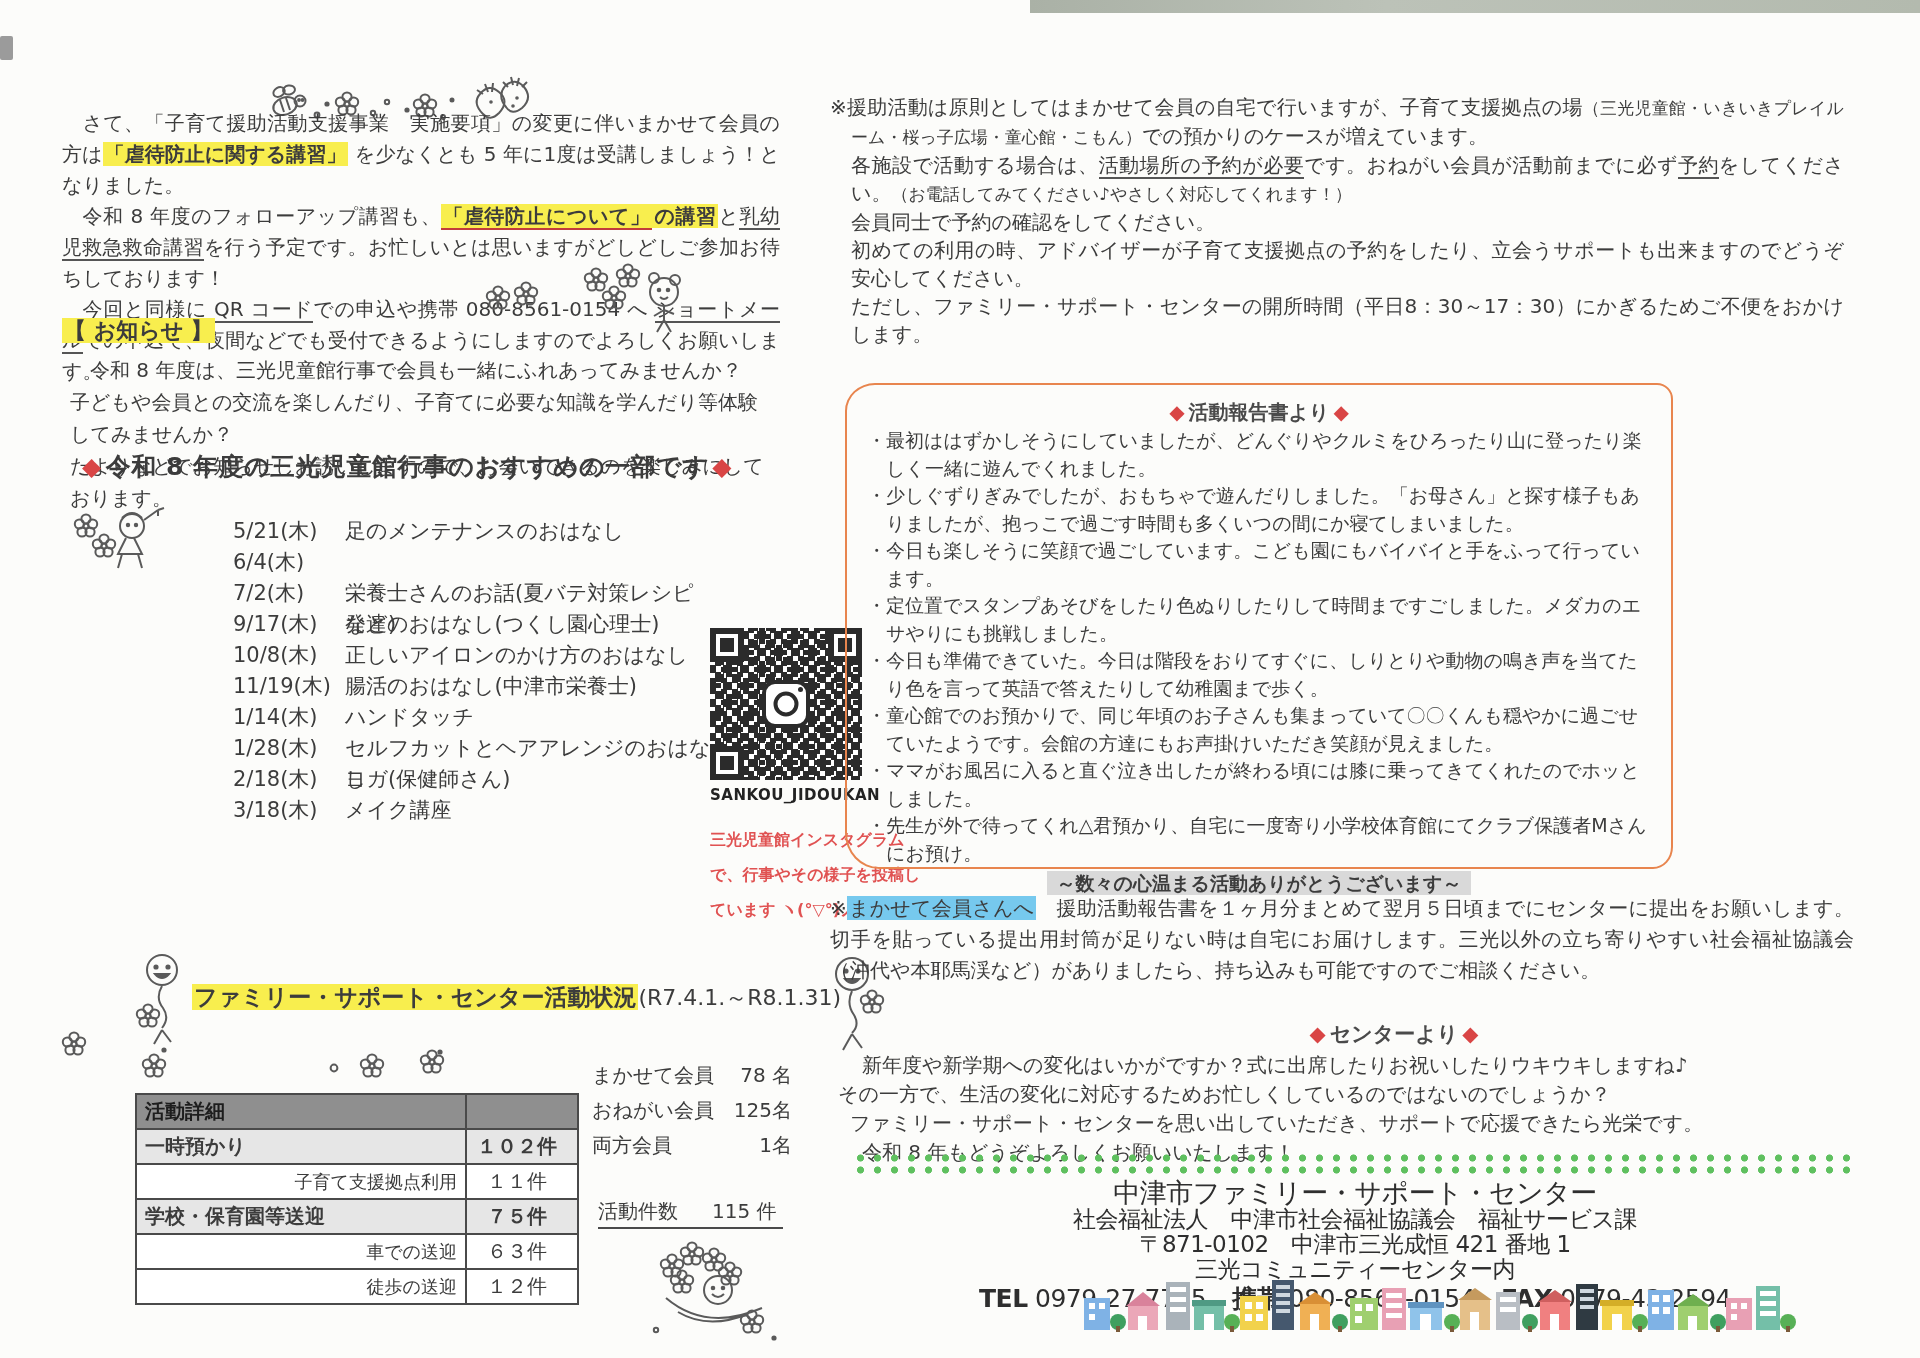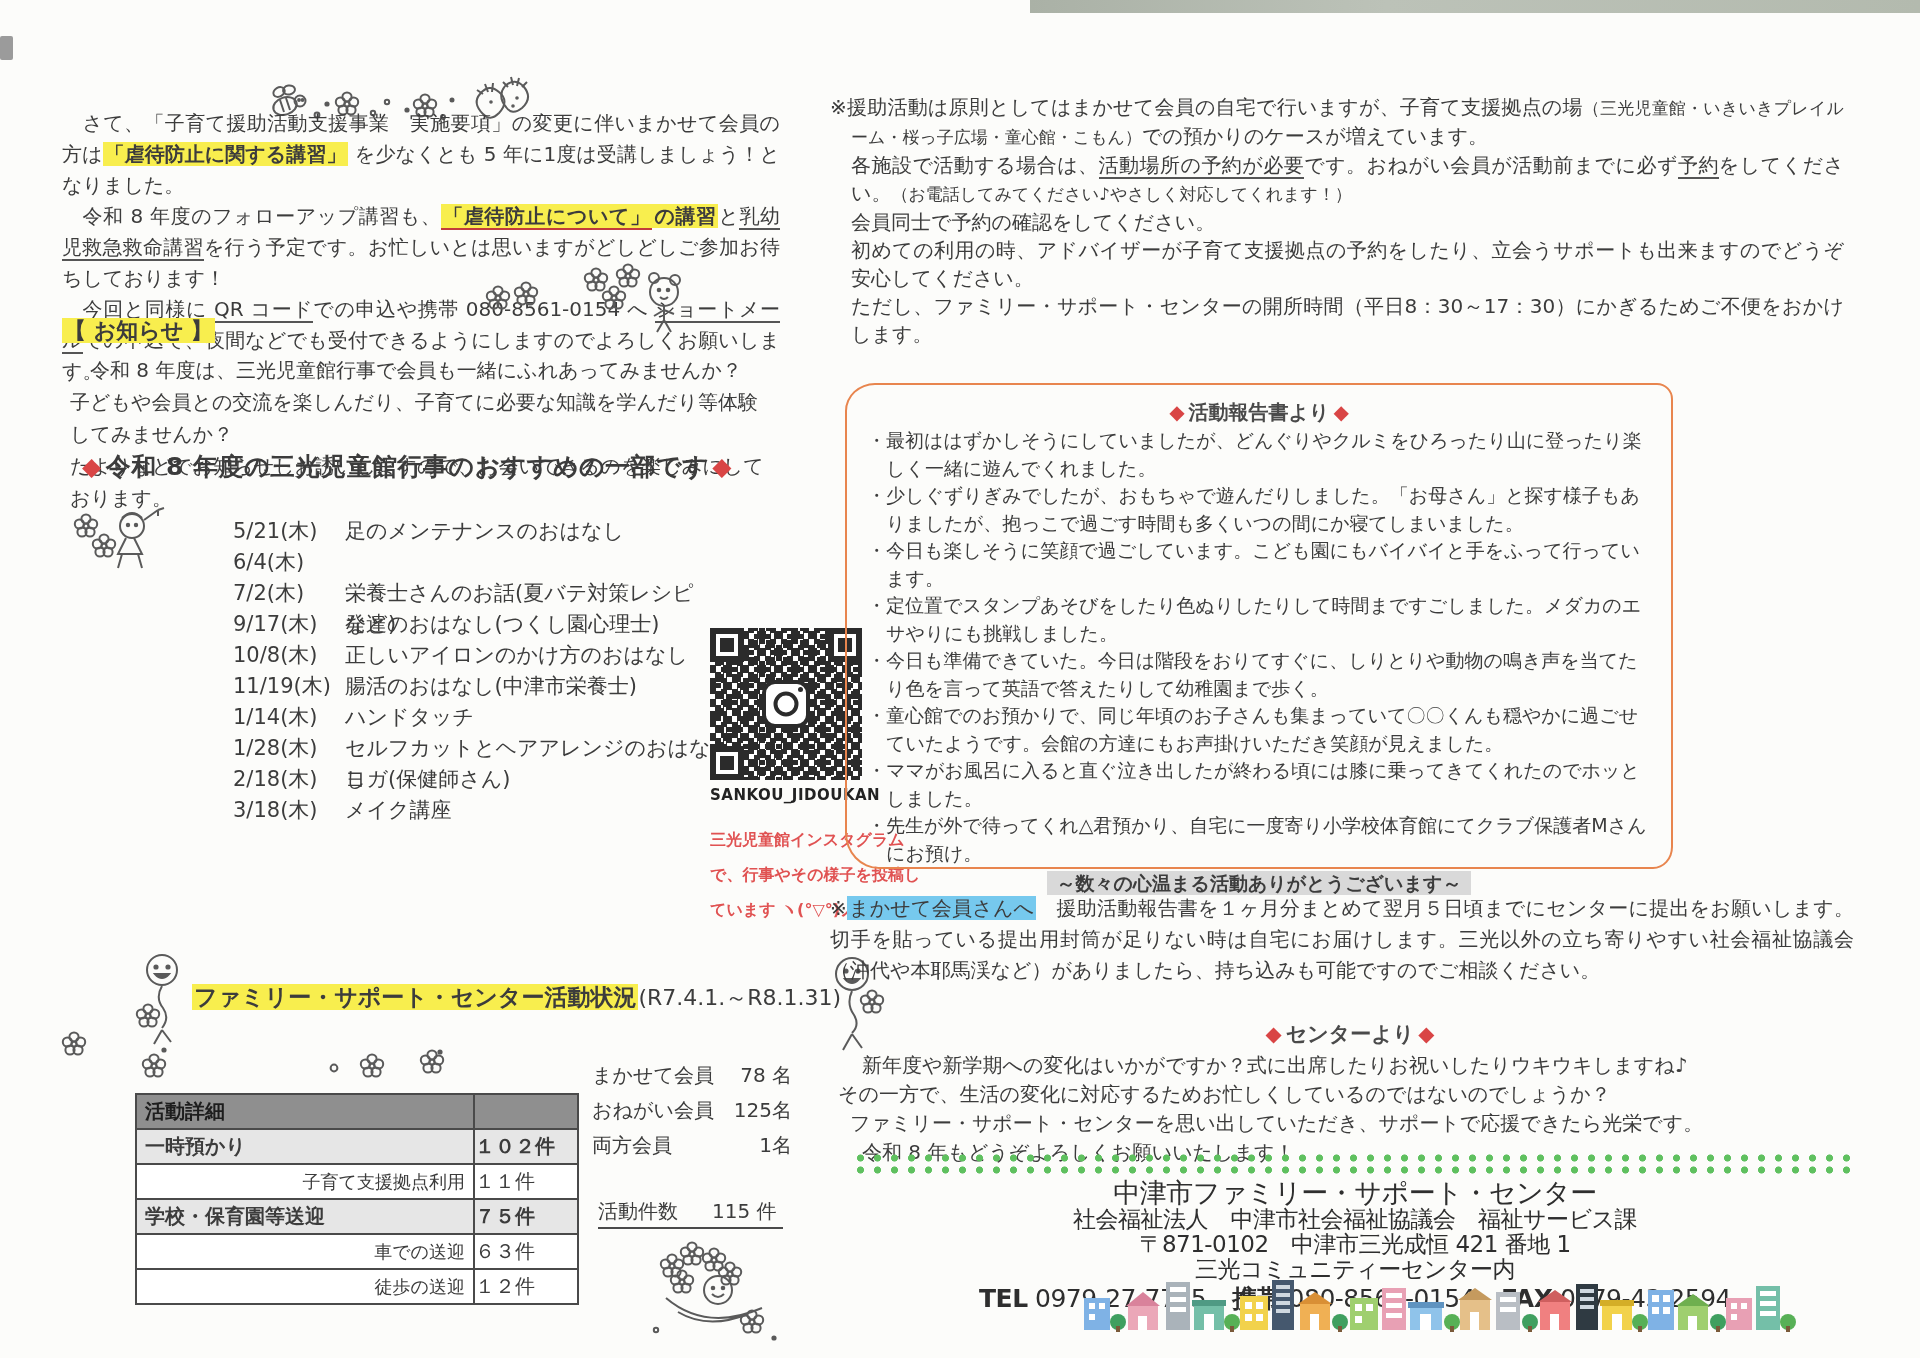--- a/index.html
+++ b/index.html
@@ -37,42 +37,42 @@
   .insta::after{content:"";position:absolute;right:3px;top:3px;width:5px;height:5px;background:#2b2b2b;border-radius:50%;}
   .qr-label{margin-top:6px;font-size:15px;font-weight:900;letter-spacing:.5px;color:#222;}
   .qr-caption{margin-top:18px;font-size:16px;font-weight:bold;color:#e05252;line-height:35px;white-space:nowrap;}
   .activity-heading{left:192px;top:982px;width:800px;font-size:23px;}
   .activity-heading .hl-y{font-weight:bold;margin-top:8px;}
   .period{font-size:22px;}
   .stats-table{left:135px;top:1093px;width:444px;border:2px solid #4a4a4a;font-size:20px;box-sizing:border-box;}
   .t-row{display:flex;height:33px;line-height:33px;border-top:2px solid #4a4a4a;}
   .t-row:first-child{border-top:none;gap:32px;}
   .t-label{flex:1;padding:0 8px;box-sizing:border-box;}
-  .t-val{width:104px;flex:none;border-left:2px solid #4a4a4a;text-align:left;padding-right:10px;box-sizing:border-box;}
+  .t-val{width:112px;flex:none;border-left:2px solid #4a4a4a;text-align:center;padding-right:10px;box-sizing:border-box;}
   .t-head{background:#8f8f8f;font-weight:bold;color:#1d1d1d;}
   .t-cat{background:#e6e6e6;font-weight:bold;}
   .t-sub{background:#fff;}
   .t-sub .t-label{text-align:right;font-size:18px;}
   .members{left:592px;top:1058px;width:200px;font-size:20px;}
   .m-row{display:flex;justify-content:space-between;height:35px;line-height:35px;}
   .total-row{left:598px;top:1198px;font-size:20px;border-bottom:2px solid #4a4a4a;padding:0 6px 2px 0;display:inline-flex;gap:34px;}
 
   
   .r-intro{left:830px;top:93px;width:1014px;font-size:20px;line-height:28px;}
   .r-intro .blk{padding-left:21px;}
   .r-intro .blk.first{text-indent:-21px;}
   .small{font-size:17px;}
   .report-box{left:845px;top:383px;width:828px;height:486px;border:2.5px solid #e8854e;
       border-radius:30px 16px 20px 34px/28px 16px 22px 36px;box-sizing:border-box;padding:12px 20px 8px 20px;}
   .report-title{text-align:center;font-size:20px;font-weight:bold;color:#4a4a4a;line-height:30px;}
   .rb{font-size:19px;line-height:27.5px;padding-left:19px;text-indent:-19px;}
   .report-footer{text-align:center;margin-top:4px;}
   .report-footer span{background:#d9d9d9;font-weight:bold;font-size:19px;padding:1px 10px;margin-top:6px;}
   .makasete{left:830px;top:893px;width:1024px;font-size:20px;line-height:31px;}
-  .center-title{left:845px;top:1020px;width:1010px;text-align:center;font-size:21px;font-weight:bold;color:#4a4a4a;}
+  .center-title{left:889px;top:1020px;width:1010px;text-align:center;font-size:21px;font-weight:bold;color:#4a4a4a;}
   .center-para{left:838px;top:1051px;width:1014px;font-size:20px;line-height:29px;}
   .green-dots{left:852px;top:1152px;width:1000px;height:23px;
       background-image:radial-gradient(circle,#5fc05f 3.2px,transparent 3.9px);background-size:17px 12px;}
   .footer{left:855px;top:1178px;width:1000px;text-align:center;color:#2e2e2e;letter-spacing:-0.5px;}
   .f-org{font-size:27px;line-height:29px;}
   .f-line{font-size:23px;line-height:25px;}
   .f-tel{display:flex;justify-content:center;gap:26px;font-size:25px;line-height:30px;margin-top:2px;}
   .f-tel b{font-weight:900;}
 
   

